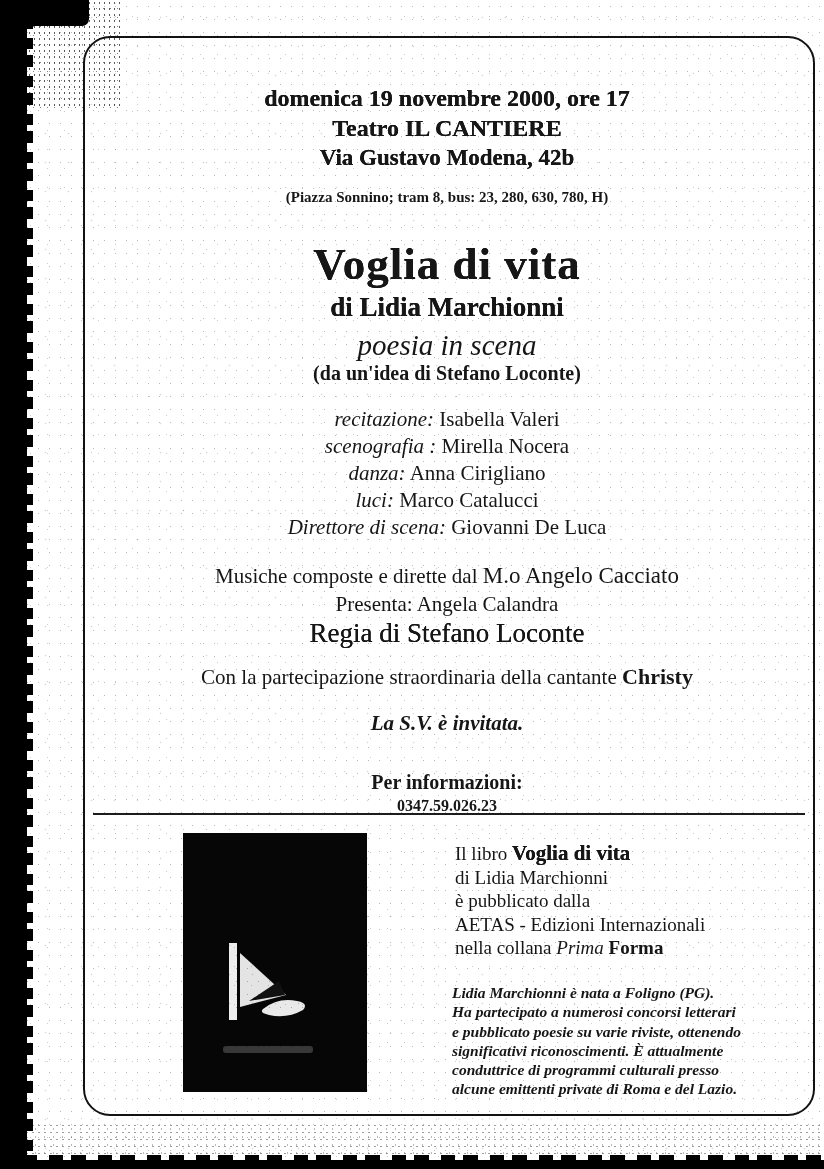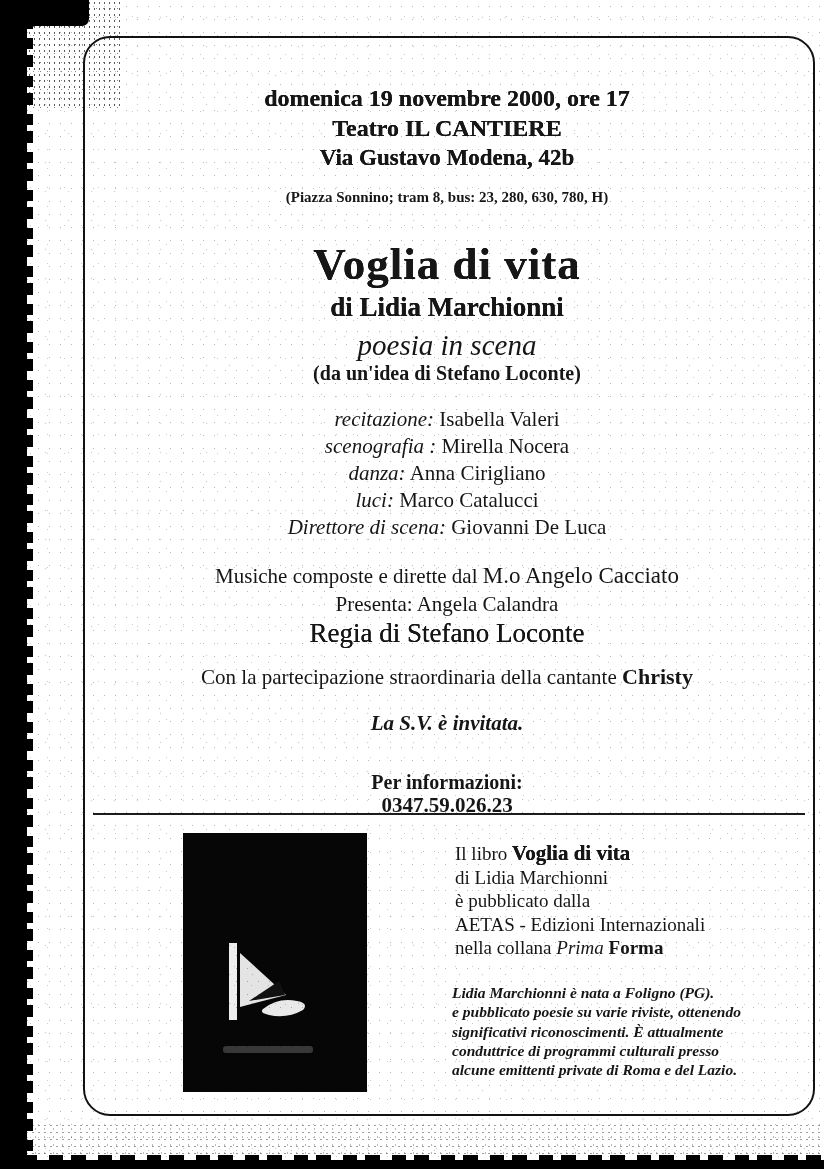--- a/index.html
+++ b/index.html
@@ -47,21 +47,21 @@
   .titleblk .idea{font-size:20px;font-weight:bold;line-height:26px;}
   .credits{top:406px;font-size:21px;line-height:27px;}
   .credits .lbl{font-style:italic;}
   .prod{top:562px;font-size:21px;line-height:28px;}
   .prod .mname{font-size:23px;}
   .prod .regia{font-size:27px;line-height:31px;}
   .prod .guest{margin-top:14px;}
   .prod .gname{font-weight:bold;font-size:22px;}
   .invit{top:711px;font-size:21px;font-weight:bold;font-style:italic;}
   .infoblk{top:755px;font-size:20px;font-weight:bold;line-height:23px;margin-top:16px;}
-  .infoblk .phone{font-size:21px;}
+  .infoblk .phone{font-size:16px;}
   .divider{position:absolute;left:93px;top:813px;width:712px;height:2px;background:#1c1c1c;}
   
   .book-cover{position:absolute;left:183px;top:833px;width:184px;height:259px;background:#060606;}
   .bookinfo{position:absolute;left:455px;top:842px;width:330px;font-size:19px;line-height:23.5px;white-space:nowrap;}
   .bookinfo .btitle{font-weight:bold;font-size:21px;}
   .bookinfo .it{font-style:italic;}
   .bookinfo .bd{font-weight:bold;}
   .bio{position:absolute;left:452px;top:983px;width:330px;font-size:15.5px;line-height:19.3px;
     font-weight:bold;font-style:italic;white-space:nowrap;}
 </style>
@@ -132,20 +132,21 @@
   <div class="bookinfo">
     <div><span>Il libro</span> <span class="btitle tshadow">Voglia di vita</span></div>
     <div>di Lidia Marchionni</div>
     <div>è pubblicato dalla</div>
     <div>AETAS - Edizioni Internazionali</div>
     <div><span>nella collana</span> <span class="it">Prima</span> <span class="bd">Forma</span></div>
   </div>
 
   <div class="bio">
     <div>Lidia Marchionni è nata a Foligno (PG).</div>
+    <div>Ha partecipato a numerosi concorsi letterari</div>
     <div>e pubblicato poesie su varie riviste, ottenendo</div>
     <div>significativi riconoscimenti. È attualmente</div>
     <div>conduttrice di programmi culturali presso</div>
     <div>alcune emittenti private di Roma e del Lazio.</div>
   </div>
 
   <div class="noise"></div>
 
 </div>
 

